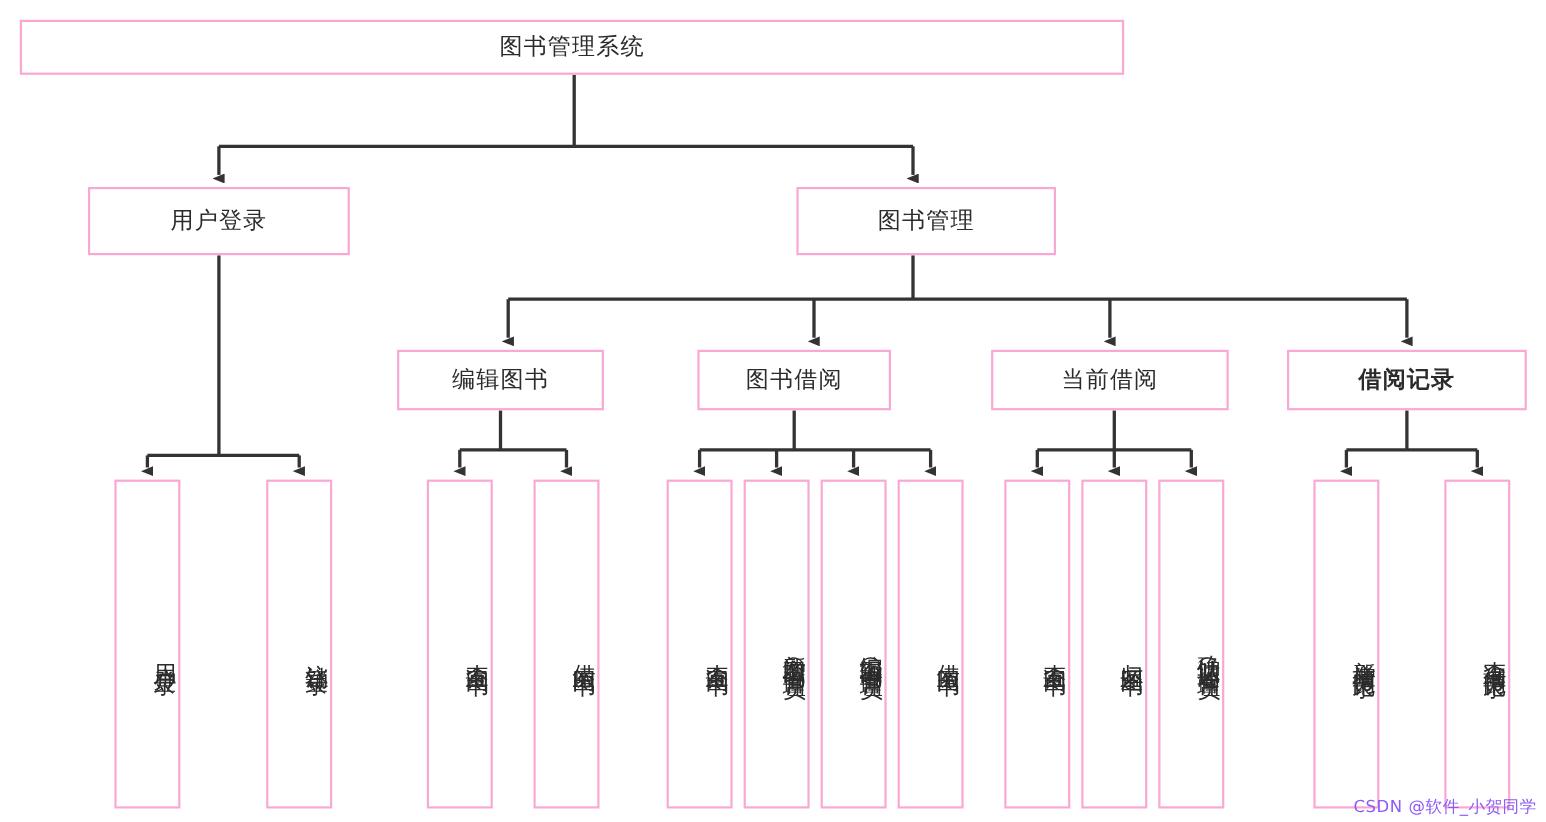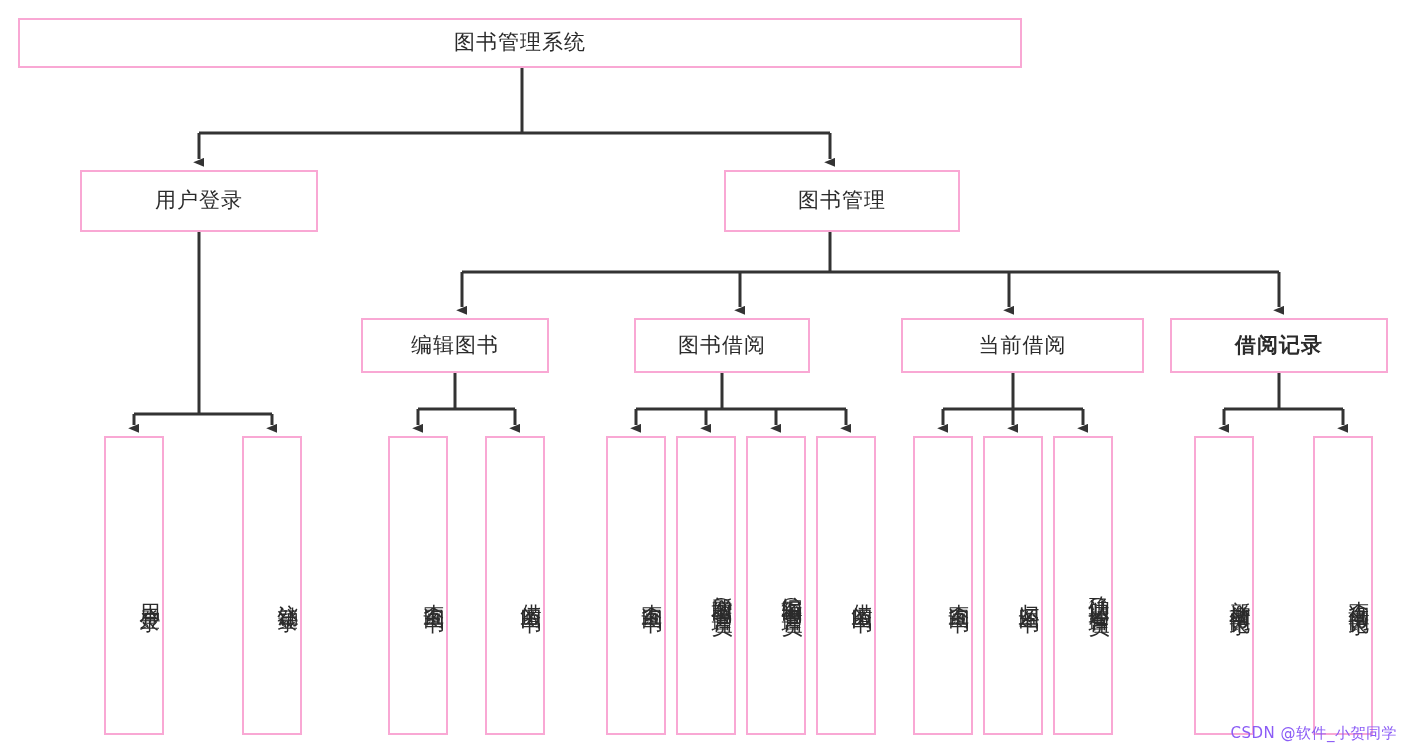--- a/index.html
+++ b/index.html
@@ -134,21 +134,21 @@
   <div class="node horiz" style="left:712px;top:170px;width:236px;height:62px;margin-left:12px;">
     <span class="label">图书管理</span>
   </div>
 
   <div class="node horiz" style="left:361px;top:318px;width:188px;height:55px;">
     <span class="label">编辑图书</span>
   </div>
   <div class="node horiz" style="left:634px;top:318px;width:176px;height:55px;">
     <span class="label">图书借阅</span>
   </div>
-  <div class="node horiz" style="left:901px;top:318px;width:243px;height:55px;">
+  <div class="node horiz" style="left:901px;top:318px;width:216px;height:55px;">
     <span class="label">当前借阅</span>
   </div>
   <div class="node horiz" style="left:1170px;top:318px;width:218px;height:55px;font-weight:bold;">
     <span class="label">借阅记录</span>
   </div>
 
   <div class="node vert" style="left:104px;top:436px;width:60px;height:299px;">
     <span class="label">用户登录</span>
   </div>
   <div class="node vert" style="left:242px;top:436px;width:60px;height:299px;">

